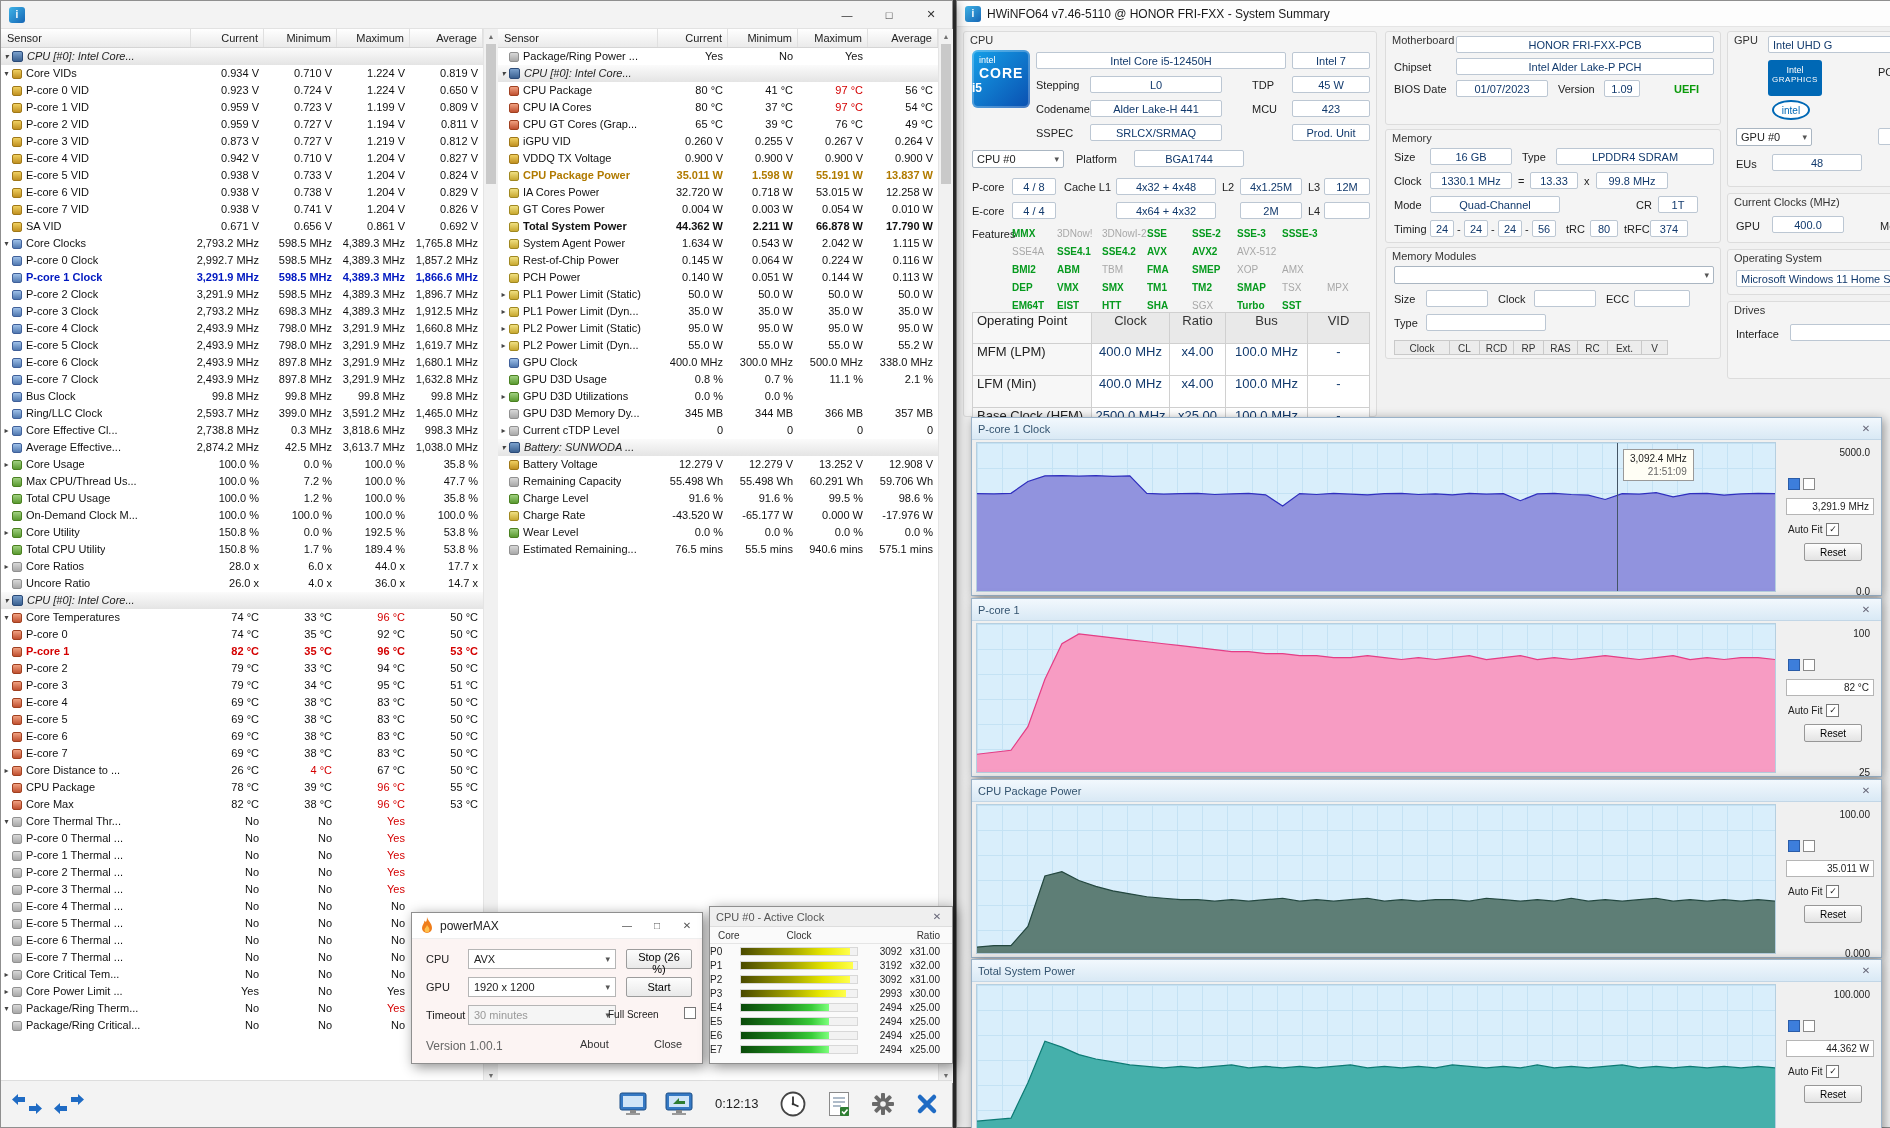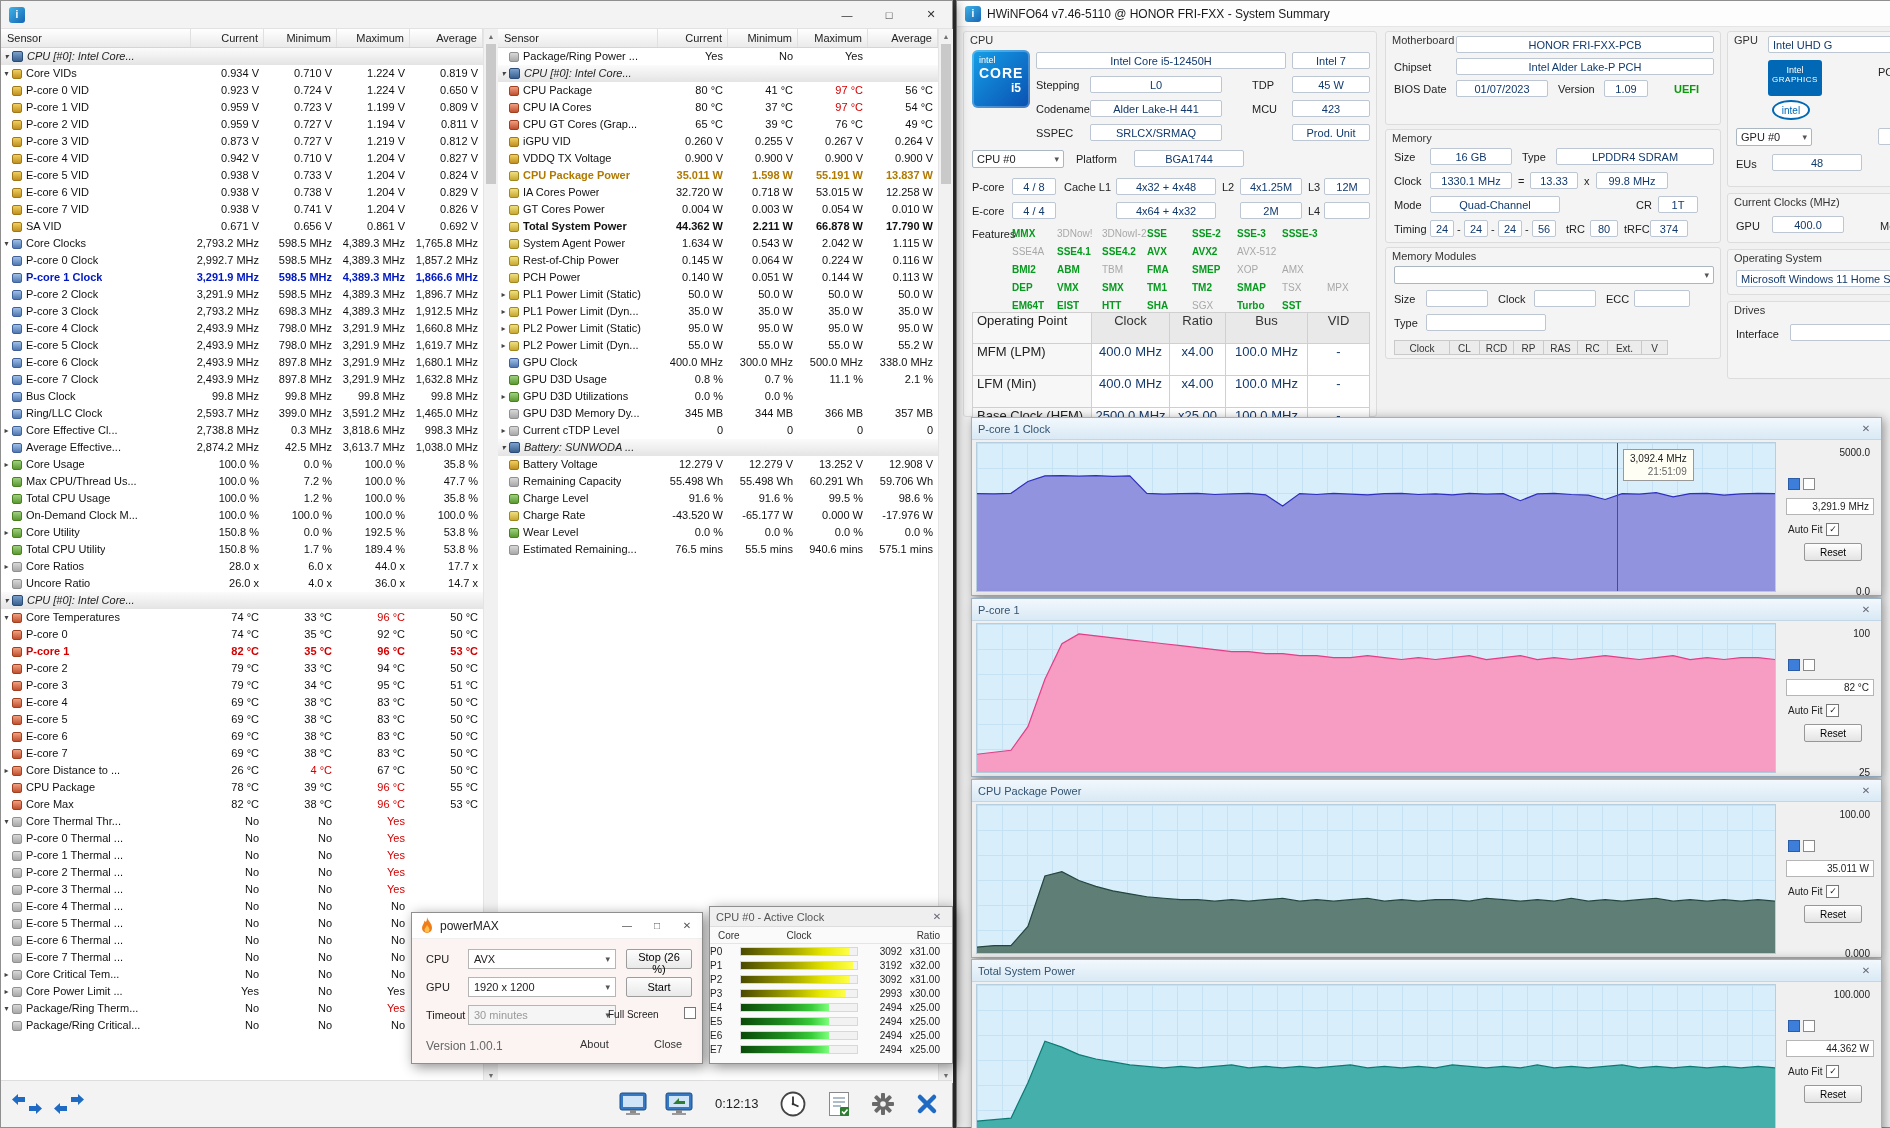--- a/index.html
+++ b/index.html
@@ -59,21 +59,21 @@
 .opc{border:1px solid #d0d0d0;border-left:none;border-top:none;height:32px;line-height:16px;text-align:center;color:#123a6d;background:#fff;box-sizing:border-box;font-size:13px;overflow:hidden}
 .opc.h{background:#e9e9e9;color:#333}
 .opc.l{text-align:left;padding-left:4px;background:#f7f7f7;color:#222}
 .opc.first{border-left:1px solid #d0d0d0}
 .optop{border-top:1px solid #d0d0d0}
 .mmc{border:1px solid #c9c9c9;border-left:none;background:#ececec;height:15px;line-height:15px;font-size:10px;text-align:center;color:#333;box-sizing:border-box;display:inline-block}
 .mmc.first{border-left:1px solid #c9c9c9}
 .cpu-badge{position:absolute;width:58px;height:58px;border-radius:6px;background:linear-gradient(135deg,#15a0e8,#0a4fb0);color:#fff;box-shadow:inset 0 0 0 2px rgba(255,255,255,.25)}
 .cb-intel{font-size:9px;padding:5px 0 0 7px}
 .cb-core{font-size:14px;font-weight:bold;padding-left:7px;letter-spacing:1px}
-.cb-i5{font-size:12px;font-weight:bold;text-align:right;padding-right:9px}
+.cb-i5{font-size:12px;font-weight:bold;padding-right:9px}
 .gpu-badge{position:absolute;width:54px;height:36px;background:#0068b5;border-radius:3px;color:#fff;text-align:center}
 .gb1{font-size:9px;padding-top:5px}
 .gb2{font-size:8px;letter-spacing:.5px}
 .intel-oval{position:absolute;width:38px;height:20px;border:2px solid #0068b5;border-radius:50%;color:#0068b5;font-size:10px;text-align:center;line-height:18px;background:#fff;box-sizing:border-box}
 
 .gwin{position:absolute;left:971px;width:911px;height:179px;background:#f0f0f0;border:1px solid #9ab2c8;box-shadow:2px 2px 10px rgba(0,0,0,.4);box-sizing:border-box;z-index:6}
 .gtitle{height:21px;background:linear-gradient(#f2f8fd,#d9e9f5);border-bottom:1px solid #c2d6e6;display:flex;align-items:center;padding:0 6px;font-size:11px;color:#33536f}
 .gtt{flex:1}
 .gclose{color:#667;font-size:10px;width:18px;text-align:center}
 .gbody{position:relative;height:156px}
@@ -1296,21 +1296,21 @@
   </div>
 
   <div class="panel" style="left:428px;top:30px;width:336px;height:94px">
     <div class="ptitle">Motherboard</div>
     <div class="fld" style="left:70px;top:4px;width:258px">HONOR FRI-FXX-PCB</div>
     <span class="lbl" style="left:8px;top:29px">Chipset</span>
     <div class="fld" style="left:70px;top:26px;width:258px">Intel Alder Lake-P PCH</div>
     <span class="lbl" style="left:8px;top:51px">BIOS Date</span>
     <div class="fld" style="left:70px;top:48px;width:92px">01/07/2023</div>
     <span class="lbl" style="left:172px;top:51px">Version</span>
-    <div class="fld" style="left:218px;top:48px;width:44px">1.09</div>
+    <div class="fld" style="left:218px;top:48px;width:36px">1.09</div>
     <span class="lbl green" style="left:288px;top:51px">UEFI</span>
   </div>
 
   <div class="panel" style="left:428px;top:128px;width:336px;height:114px">
     <div class="ptitle">Memory</div>
     <span class="lbl" style="left:8px;top:21px">Size</span>
     <div class="fld" style="left:44px;top:18px;width:82px">16 GB</div>
     <span class="lbl" style="left:136px;top:21px">Type</span>
     <div class="fld" style="left:170px;top:18px;width:158px">LPDDR4 SDRAM</div>
     <span class="lbl" style="left:8px;top:45px">Clock</span>

